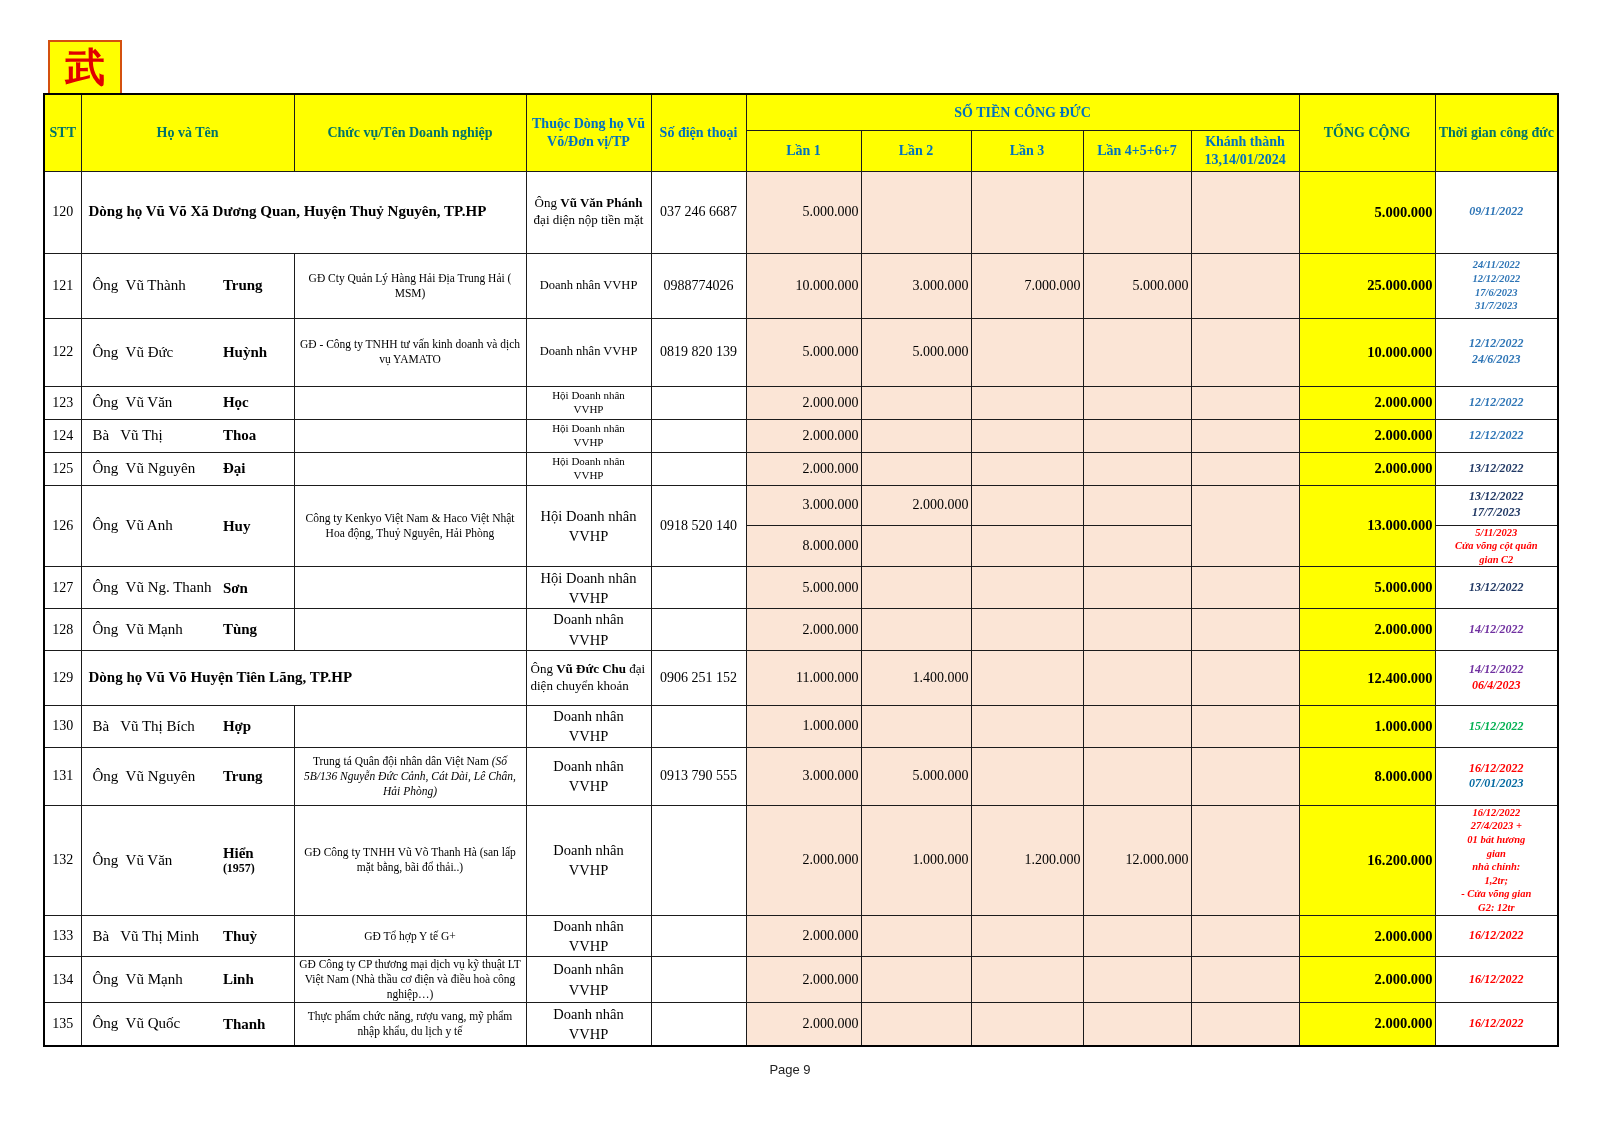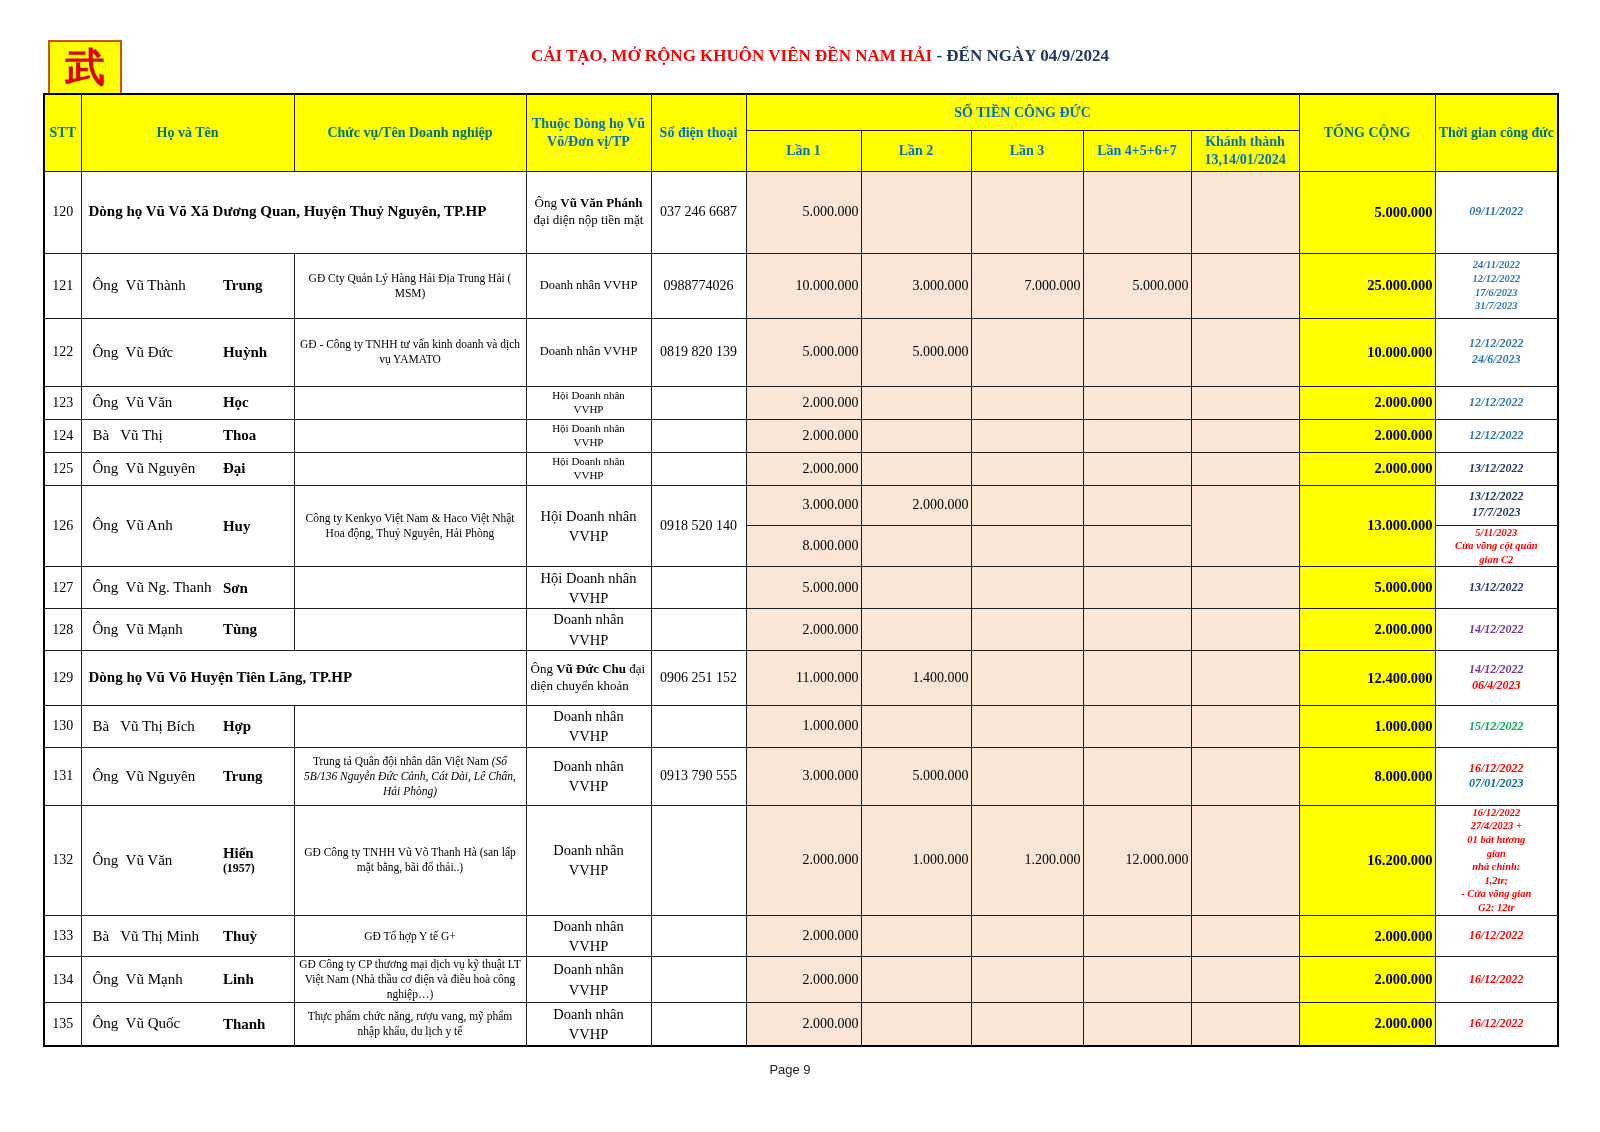--- a/index.html
+++ b/index.html
@@ -66,23 +66,20 @@
   }
 </style>
 </head>
 <body>
 
 <div class="logo">
   <span>武</span>
 </div>
 
 <div class="titles">
-  <div class="title-line2">
-    <span class="red">CẢI TẠO, MỞ RỘNG KHUÔN VIÊN ĐỀN NAM HẢI</span><span class="dark"> - ĐẾN NGÀY 04/9/2024</span>
-  </div>
 </div>
 
 <table class="main">
   <colgroup>
     <col style="width:37px">
       <col style="width:213px">
       <col style="width:232px">
     <col style="width:125px">
       <col style="width:95px">
       <col style="width:115px">

